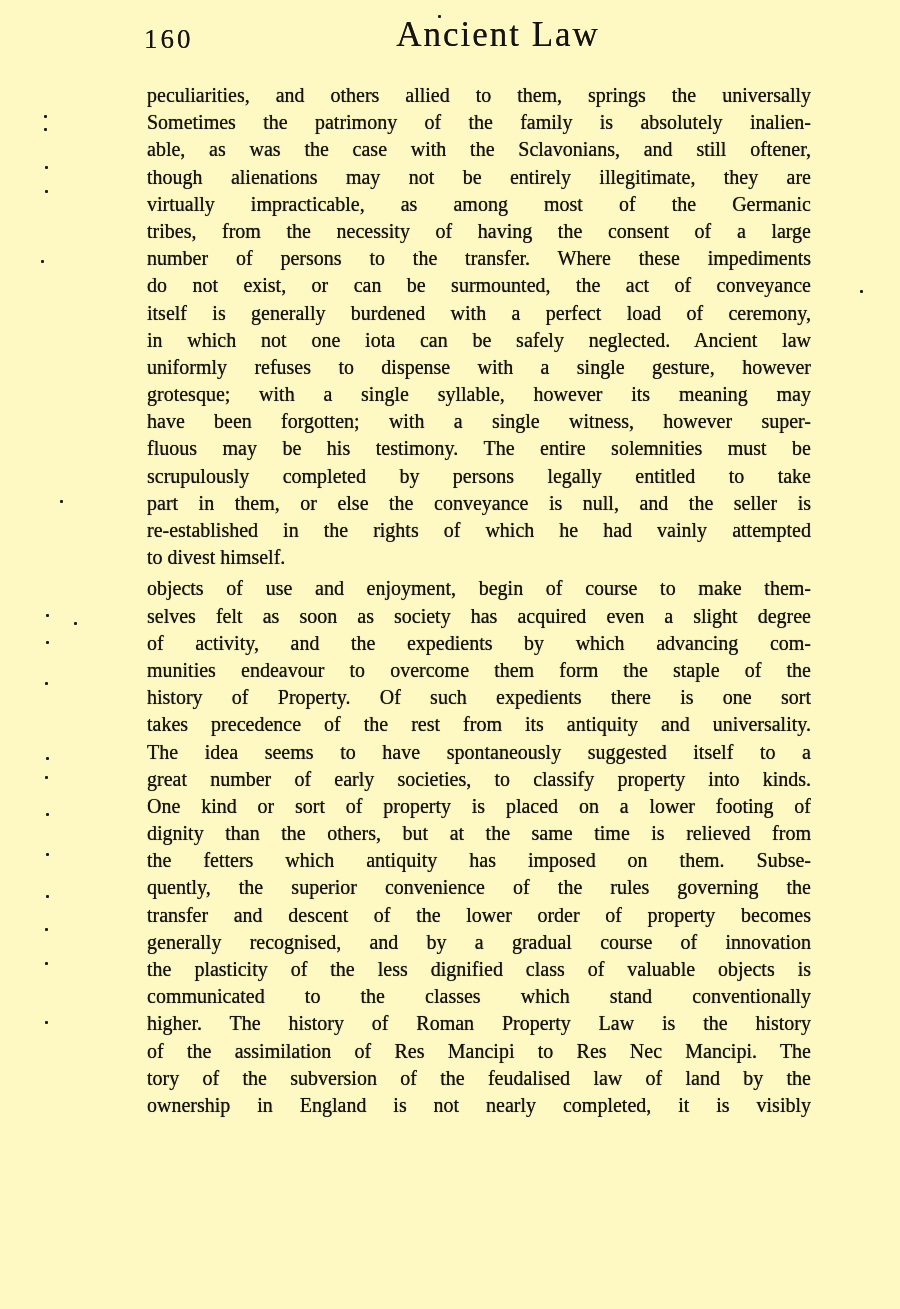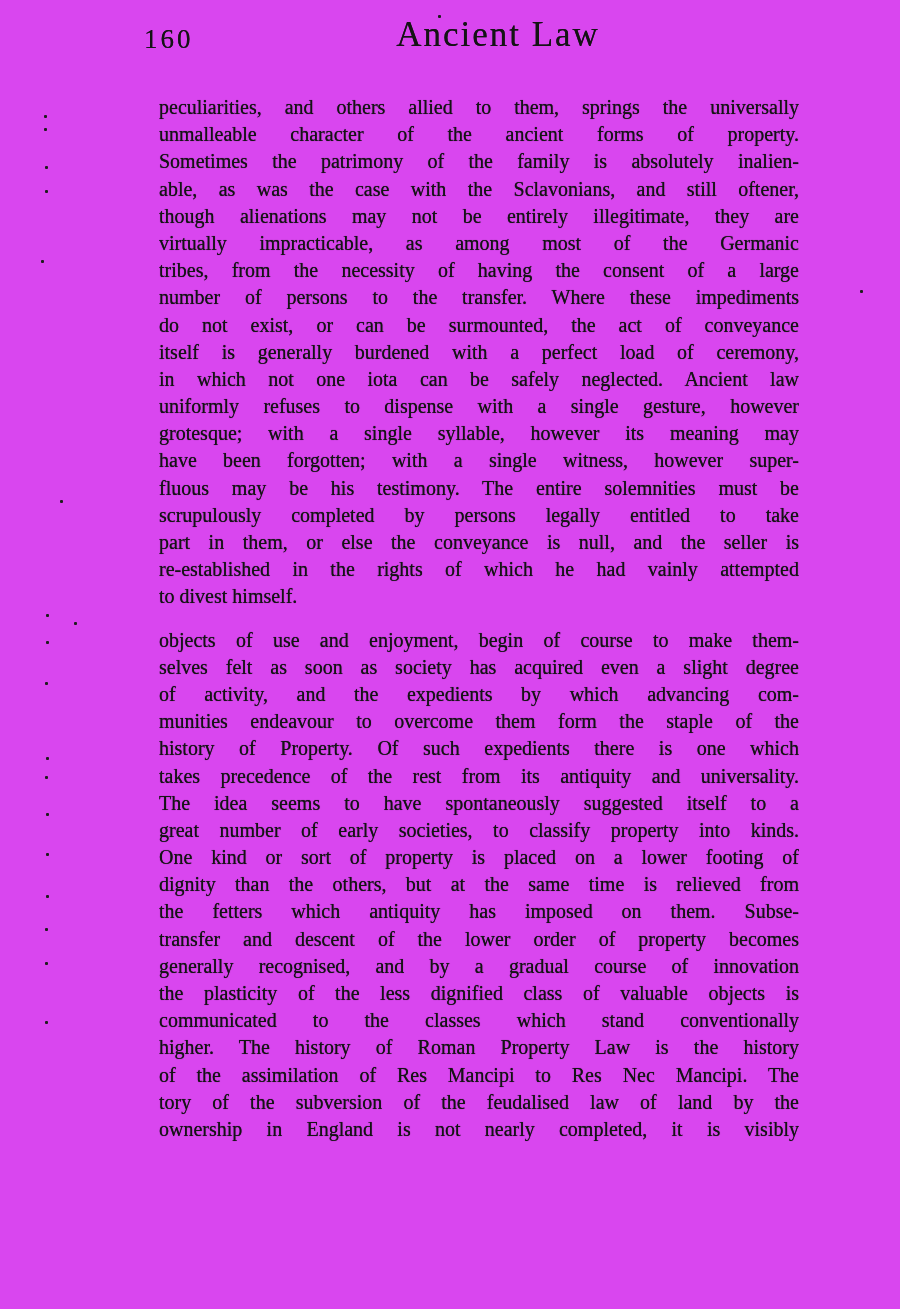--- a/index.html
+++ b/index.html
@@ -4,21 +4,21 @@
 <style>
   html, body {
     margin: 0; padding: 0;
     background: #ffffff;
     width: 900px; height: 1309px;
     overflow: hidden;
   }
   .page {
     position: relative;
     width: 900px; height: 1309px;
-    background: #d946ef;
+    background: #fef9c3;
     overflow: hidden;
     font-family: "Liberation Serif", "DejaVu Serif", serif;
     color: #141414;
   }
   .pagenum {
     position: absolute;
     left: 144px; top: 24px;
     font-size: 27px;
     letter-spacing: 3px;
     font-feature-settings: "onum";
@@ -34,21 +34,21 @@
     text-shadow: 0 0 0.6px rgba(0,0,0,0.75);
   }
   .body-text {
     position: absolute;
     left: 143px; top: 78px;
     width: 672px;
     font-size: 20px;
     line-height: 27.2px;
     text-shadow: 0 0 0.7px rgba(10,10,10,0.85);
   }
-  .paragraph { margin: 16px; padding: 0; }
+  .paragraph { margin: 4px; padding: 0; }
   .line {
     height: 27.2px;
     overflow: hidden;
     text-align: justify;
     text-align-last: justify;
   }
   .line.no-justify { text-align-last: left; }
   .line.indent { text-indent: 14px; }
   .dot {
     position: absolute;
@@ -62,21 +62,20 @@
 
 <div class="page">
   <div>
     <span class="pagenum">160</span>
     <span class="title">Ancient Law</span>
   </div>
 
   <div class="body-text">
       <div class="paragraph">
         <div class="line">peculiarities, and others allied to them, springs the universally</div>
-        <div class="line">unmalleable character of the ancient forms of property.</div>
         <div class="line">Sometimes the patrimony of the family is absolutely inalien-</div>
         <div class="line">able, as was the case with the Sclavonians, and still oftener,</div>
         <div class="line">though alienations may not be entirely illegitimate, they are</div>
         <div class="line">virtually impracticable, as among most of the Germanic</div>
         <div class="line">tribes, from the necessity of having the consent of a large</div>
         <div class="line">number of persons to the transfer.  Where these impediments</div>
         <div class="line">do not exist, or can be surmounted, the act of conveyance</div>
         <div class="line">itself is generally burdened with a perfect load of ceremony,</div>
         <div class="line">in which not one iota can be safely neglected.  Ancient law</div>
         <div class="line">uniformly refuses to dispense with a single gesture, however</div>
@@ -86,27 +85,28 @@
         <div class="line">scrupulously completed by persons legally entitled to take</div>
         <div class="line">part in them, or else the conveyance is null, and the seller is</div>
         <div class="line">re-established in the rights of which he had vainly attempted</div>
         <div class="line no-justify">to divest himself.</div>
       </div>
       <div class="paragraph">
         <div class="line">objects of use and enjoyment, begin of course to make them-</div>
         <div class="line">selves felt as soon as society has acquired even a slight degree</div>
         <div class="line">of activity, and the expedients by which advancing com-</div>
         <div class="line">munities endeavour to overcome them form the staple of the</div>
-        <div class="line">history of Property.  Of such expedients there is one which</div>
+        <div class="line">history of Property.  Of such expedients there is one sort</div>
         <div class="line">takes precedence of the rest from its antiquity and universality.</div>
         <div class="line">The idea seems to have spontaneously suggested itself to a</div>
         <div class="line">great number of early societies, to classify property into kinds.</div>
         <div class="line">One kind or sort of property is placed on a lower footing of</div>
         <div class="line">dignity than the others, but at the same time is relieved from</div>
         <div class="line">the fetters which antiquity has imposed on them.  Subse-</div>
+        <div class="line">quently, the superior convenience of the rules governing the</div>
         <div class="line">transfer and descent of the lower order of property becomes</div>
         <div class="line">generally recognised, and by a gradual course of innovation</div>
         <div class="line">the plasticity of the less dignified class of valuable objects is</div>
         <div class="line">communicated to the classes which stand conventionally</div>
         <div class="line">higher.  The history of Roman Property Law is the history</div>
         <div class="line">of the assimilation of Res Mancipi to Res Nec Mancipi.  The</div>
         <div class="line">tory of the subversion of the feudalised law of land by the</div>
         <div class="line">ownership in England is not nearly completed, it is visibly</div>
       </div>
     </div>

